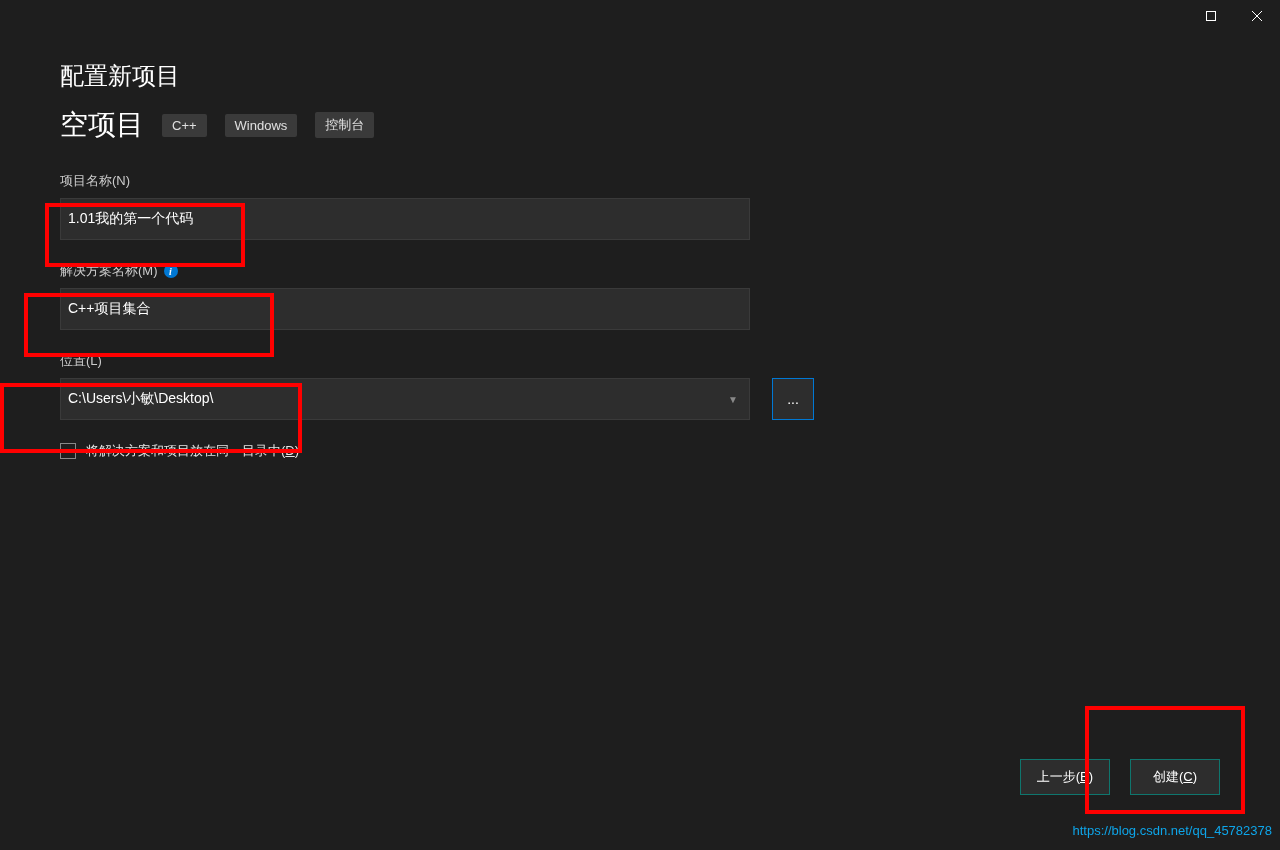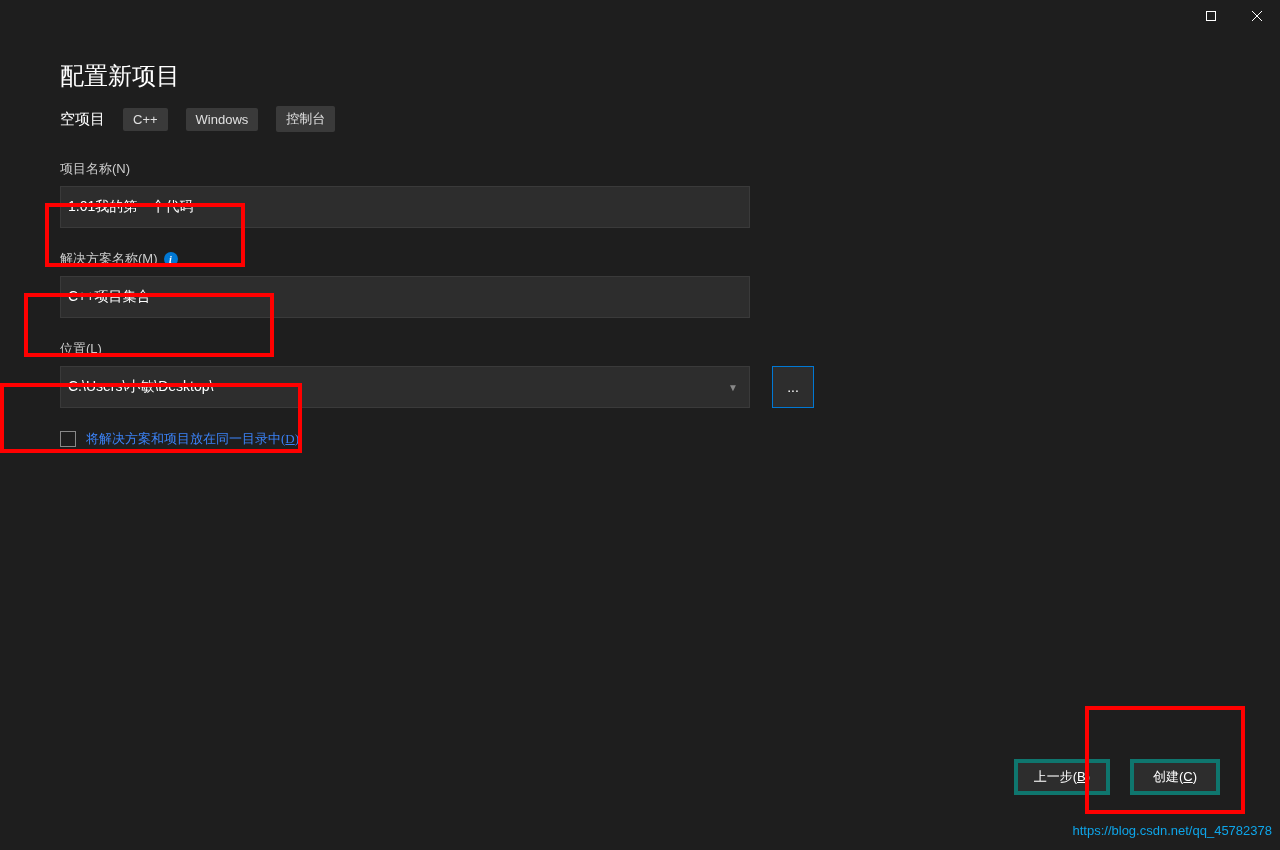--- a/index.html
+++ b/index.html
@@ -44,21 +44,21 @@
       font-weight: 400;
       margin-bottom: 14px;
     }
     .project-type-row {
       display: flex;
       align-items: center;
       gap: 18px;
       margin-bottom: 28px;
     }
     .project-type-name {
-      font-size: 15px;
+      font-size: 28px;
       font-weight: 400;
     }
     .tag {
       background: #3a3a3a;
       padding: 4px 10px;
       border-radius: 2px;
       font-size: 13px;
       color: #e0e0e0;
     }
     .field-group {
@@ -138,38 +138,37 @@
     }
     .checkbox {
       width: 16px;
       height: 16px;
       border: 1px solid #888;
       background: transparent;
       cursor: pointer;
     }
     .checkbox-label {
       font-size: 13px;
-      color: #3b82f6;
-      font-family: Liberation Serif, serif;
+      color: #e5e5e5;
     }
     .underline {
       text-decoration: underline;
     }
     .footer-buttons {
       position: absolute;
       bottom: 55px;
       right: 60px;
       display: flex;
       gap: 20px;
     }
     .nav-button {
       min-width: 90px;
       height: 36px;
       background: #2d2d2d;
-      border: 4px solid #0f766e;
+      border: 1px solid #0f766e;
       color: #fff;
       font-size: 13px;
       cursor: pointer;
       padding: 0 16px;
       font-family: inherit;
     }
     .watermark {
       position: absolute;
       bottom: 12px;
       right: 8px;

